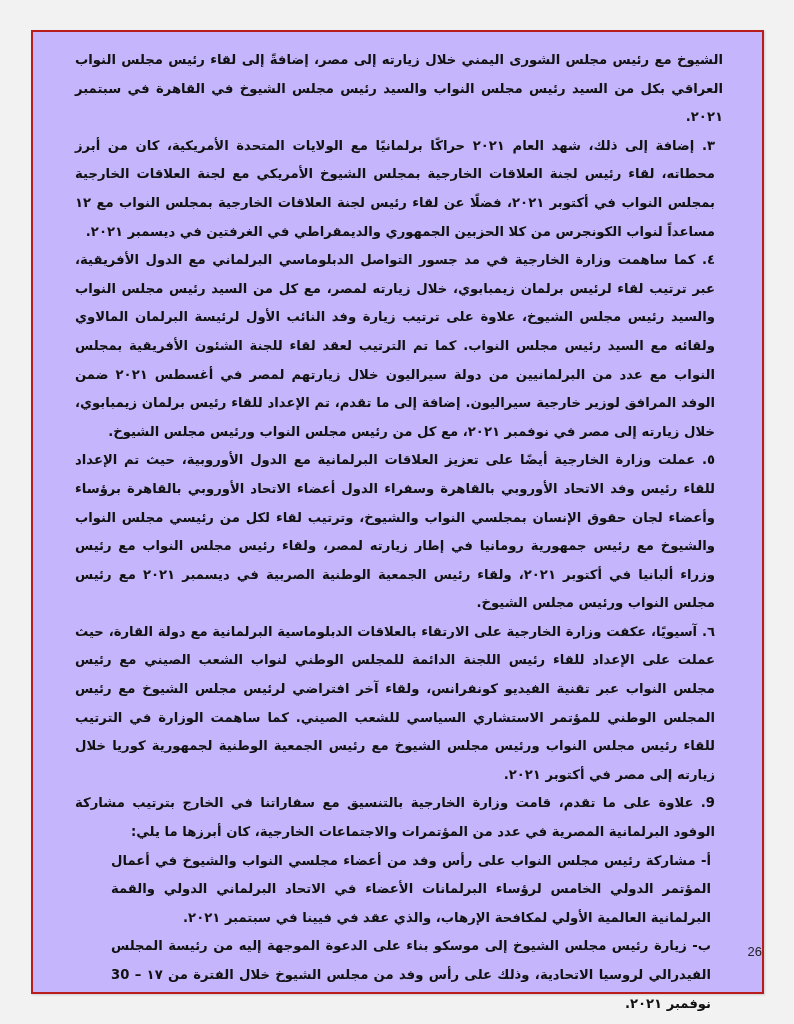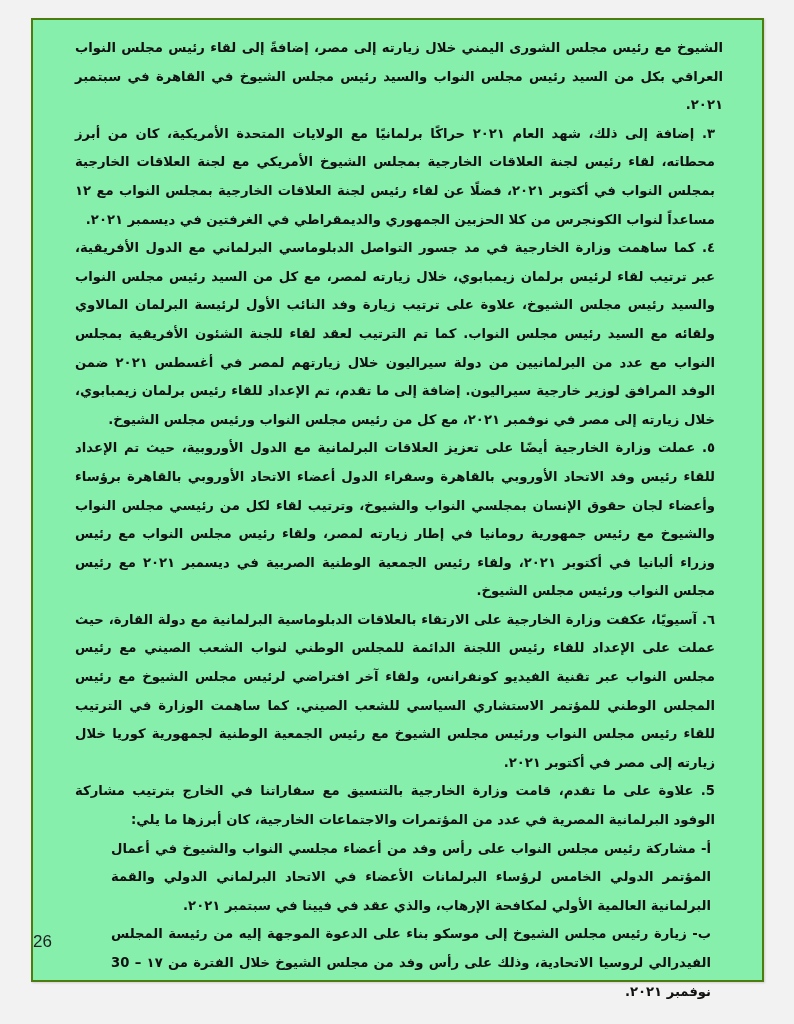--- a/index.html
+++ b/index.html
@@ -9,25 +9,25 @@
   }
   body {
     width: 794px;
     height: 1024px;
     position: relative;
     overflow: hidden;
   }
   .page-frame {
     position: absolute;
     left: 31px;
-    top: 18px;
+    top: 30px;
     width: 729px;
     height: 960px;
-    border: 2px solid #4d7c0f;
-    background: #86efac;
+    border: 2px solid #b91c1c;
+    background: #c4b5fd;
     box-shadow: 1px 1px 2px rgba(0,0,0,0.15);
   }
   .content {
     position: absolute;
     left: 42px;
     right: 39px;
     top: 14px;
     direction: rtl;
     text-align: justify;
     font-family: "DejaVu Sans", sans-serif;
@@ -46,34 +46,34 @@
   }
   .content p.sub {
     padding-right: 12px;
     margin-left: 36px;
   }
   .page-number {
     position: absolute;
     left: 0;
     right: 0;
     top: 912px;
-    text-align: left;
+    text-align: right;
     font-family: "Liberation Sans", sans-serif;
-    font-size: 17px;
+    font-size: 13px;
     color: #222;
   }
 </style>
 </head>
 <body>
 
 <div class="page-frame">
   <div class="content">
     <p class="continuation">الشيوخ مع رئيس مجلس الشورى اليمني خلال زيارته إلى مصر، إضافةً إلى لقاء رئيس مجلس النواب العراقي بكل من السيد رئيس مجلس النواب والسيد رئيس مجلس الشيوخ في القاهرة في سبتمبر ٢٠٢١.</p>
     <p class="numbered">٣. إضافة إلى ذلك، شهد العام ٢٠٢١ حراكًا برلمانيًا مع الولايات المتحدة الأمريكية، كان من أبرز محطاته، لقاء رئيس لجنة العلاقات الخارجية بمجلس الشيوخ الأمريكي مع لجنة العلاقات الخارجية بمجلس النواب في أكتوبر ٢٠٢١، فضلًا عن لقاء رئيس لجنة العلاقات الخارجية بمجلس النواب مع ١٢ مساعداً لنواب الكونجرس من كلا الحزبين الجمهوري والديمقراطي في الغرفتين في ديسمبر ٢٠٢١.</p>
     <p class="numbered">٤. كما ساهمت وزارة الخارجية في مد جسور التواصل الدبلوماسي البرلماني مع الدول الأفريقية، عبر ترتيب لقاء لرئيس برلمان زيمبابوي، خلال زيارته لمصر، مع كل من السيد رئيس مجلس النواب والسيد رئيس مجلس الشيوخ، علاوة على ترتيب زيارة وفد النائب الأول لرئيسة البرلمان المالاوي ولقائه مع السيد رئيس مجلس النواب. كما تم الترتيب لعقد لقاء للجنة الشئون الأفريقية بمجلس النواب مع عدد من البرلمانيين من دولة سيراليون خلال زيارتهم لمصر في أغسطس ٢٠٢١ ضمن الوفد المرافق لوزير خارجية سيراليون. إضافة إلى ما تقدم، تم الإعداد للقاء رئيس برلمان زيمبابوي، خلال زيارته إلى مصر في نوفمبر ٢٠٢١، مع كل من رئيس مجلس النواب ورئيس مجلس الشيوخ.</p>
     <p class="numbered">٥. عملت وزارة الخارجية أيضًا على تعزيز العلاقات البرلمانية مع الدول الأوروبية، حيث تم الإعداد للقاء رئيس وفد الاتحاد الأوروبي بالقاهرة وسفراء الدول أعضاء الاتحاد الأوروبي بالقاهرة برؤساء وأعضاء لجان حقوق الإنسان بمجلسي النواب والشيوخ، وترتيب لقاء لكل من رئيسي مجلس النواب والشيوخ مع رئيس جمهورية رومانيا في إطار زيارته لمصر، ولقاء رئيس مجلس النواب مع رئيس وزراء ألبانيا في أكتوبر ٢٠٢١، ولقاء رئيس الجمعية الوطنية الصربية في ديسمبر ٢٠٢١ مع رئيس مجلس النواب ورئيس مجلس الشيوخ.</p>
     <p class="numbered">٦. آسيويًا، عكفت وزارة الخارجية على الارتقاء بالعلاقات الدبلوماسية البرلمانية مع دولة القارة، حيث عملت على الإعداد للقاء رئيس اللجنة الدائمة للمجلس الوطني لنواب الشعب الصيني مع رئيس مجلس النواب عبر تقنية الفيديو كونفرانس، ولقاء آخر افتراضي لرئيس مجلس الشيوخ مع رئيس المجلس الوطني للمؤتمر الاستشاري السياسي للشعب الصيني. كما ساهمت الوزارة في الترتيب للقاء رئيس مجلس النواب ورئيس مجلس الشيوخ مع رئيس الجمعية الوطنية لجمهورية كوريا خلال زيارته إلى مصر في أكتوبر ٢٠٢١.</p>
-    <p class="numbered">5. علاوة على ما تقدم، قامت وزارة الخارجية بالتنسيق مع سفاراتنا في الخارج بترتيب مشاركة الوفود البرلمانية المصرية في عدد من المؤتمرات والاجتماعات الخارجية، كان أبرزها ما يلي:</p>
+    <p class="numbered">9. علاوة على ما تقدم، قامت وزارة الخارجية بالتنسيق مع سفاراتنا في الخارج بترتيب مشاركة الوفود البرلمانية المصرية في عدد من المؤتمرات والاجتماعات الخارجية، كان أبرزها ما يلي:</p>
     <p class="sub">أ- مشاركة رئيس مجلس النواب على رأس وفد من أعضاء مجلسي النواب والشيوخ في أعمال المؤتمر الدولي الخامس لرؤساء البرلمانات الأعضاء في الاتحاد البرلماني الدولي والقمة البرلمانية العالمية الأولي لمكافحة الإرهاب، والذي عقد في فيينا في سبتمبر ٢٠٢١.</p>
     <p class="sub">ب- زيارة رئيس مجلس الشيوخ إلى موسكو بناء على الدعوة الموجهة إليه من رئيسة المجلس الفيدرالي لروسيا الاتحادية، وذلك على رأس وفد من مجلس الشيوخ خلال الفترة من ١٧ – 30 نوفمبر ٢٠٢١.</p>
   </div>
   <div class="page-number">26</div>
 </div>
 
 </body></html>

